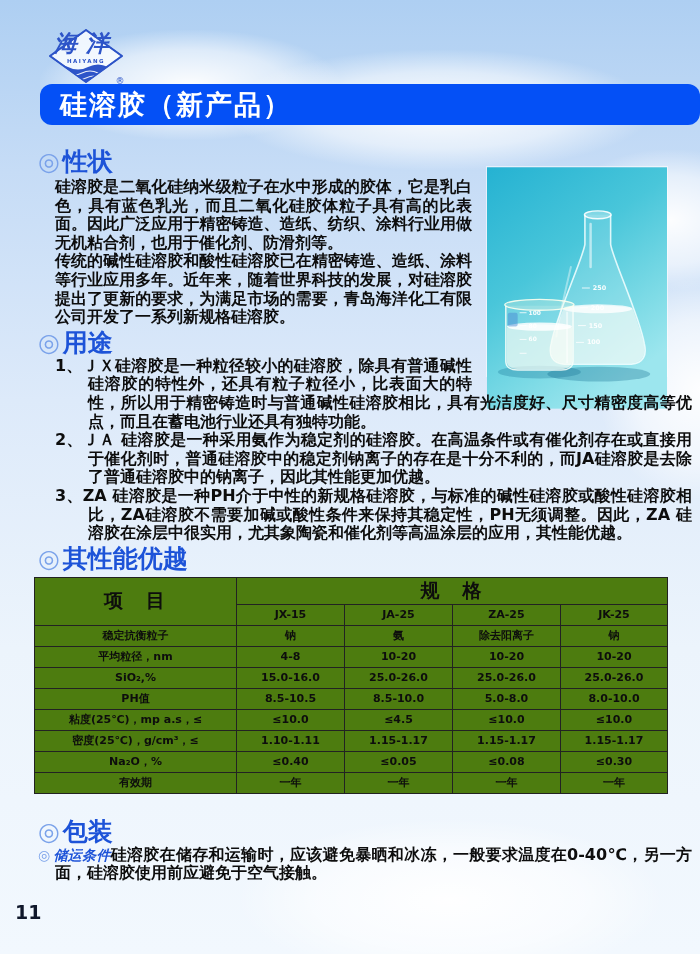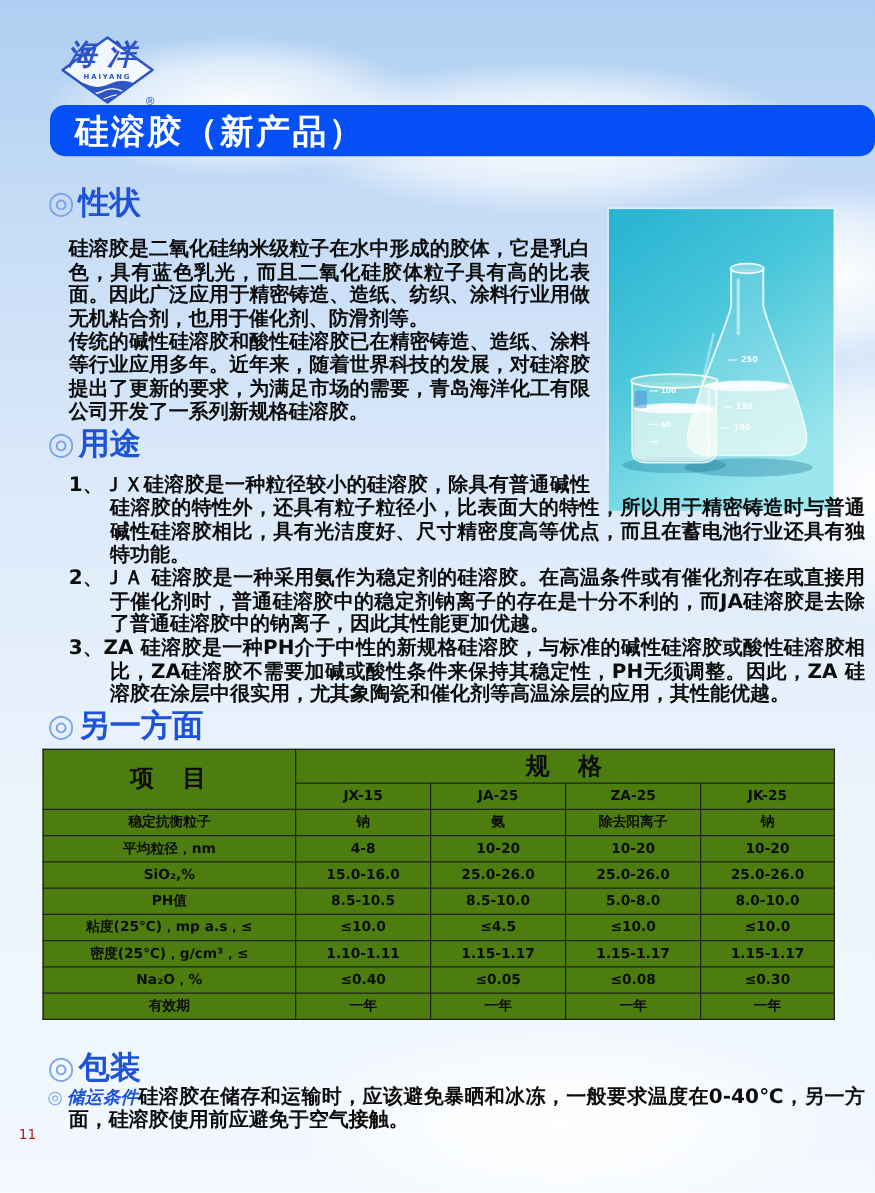--- a/index.html
+++ b/index.html
@@ -29,21 +29,21 @@
   .hang{margin-left:17px;text-indent:-17px;}
   .inline-head{color:#1d53d8;font-size:14px;font-weight:bold;margin-right:0;font-style:italic;}
   
   table.spec{border-collapse:collapse;margin:6px 0 0 -4px;width:633px;background:#4d7c0f;
     table-layout:fixed;}
   table.spec th,table.spec td{border:1.6px solid #222;font-weight:bold;text-align:center;
     padding:0;color:#0d0d0d;}
   table.spec .hdr{font-size:19px;height:23px;letter-spacing:2px;}
   table.spec td{font-size:11px;height:20px;}
   
-  .page-num{position:absolute;left:15px;top:901px;font-size:11px;font-weight:normal;color:#b91c1c;}
+  .page-num{position:absolute;left:15px;top:901px;font-size:19px;font-weight:bold;color:#0f172a;}
 </style>
 </head>
 <body>
 
 <div class="cloud" style="left:40px;top:30px;width:300px;height:110px;"></div>
 <div class="cloud" style="left:230px;top:50px;width:420px;height:120px;"></div>
 <div class="cloud" style="left:560px;top:150px;width:220px;height:140px;"></div>
 <div class="cloud" style="left:600px;top:280px;width:200px;height:220px;"></div>
 <div class="cloud" style="left:240px;top:820px;width:420px;height:160px;"></div>
 
@@ -126,32 +126,32 @@
           <text x="42" y="162">80</text>
           <text x="42" y="176">60</text>
         </g>
       </g>
     </svg>
   </div>
 
   <div class="sec-head mt-first">
     <span class="marker">◎</span><span>性状</span>
   </div>
-  <div class="body-text" style="margin-top:16px;">硅溶胶是二氧化硅纳米级粒子在水中形成的胶体，它是乳白色，具有蓝色乳光，而且二氧化硅胶体粒子具有高的比表面。因此广泛应用于精密铸造、造纸、纺织、涂料行业用做无机粘合剂，也用于催化剂、防滑剂等。</div>
+  <div class="body-text" style="margin-top:4px;">硅溶胶是二氧化硅纳米级粒子在水中形成的胶体，它是乳白色，具有蓝色乳光，而且二氧化硅胶体粒子具有高的比表面。因此广泛应用于精密铸造、造纸、纺织、涂料行业用做无机粘合剂，也用于催化剂、防滑剂等。</div>
   <div class="body-text">传统的碱性硅溶胶和酸性硅溶胶已在精密铸造、造纸、涂料等行业应用多年。近年来，随着世界科技的发展，对硅溶胶提出了更新的要求，为满足市场的需要，青岛海洋化工有限公司开发了一系列新规格硅溶胶。</div>
 
   <div class="sec-head" style="margin-top:4px;">
     <span class="marker">◎</span><span>用途</span>
   </div>
-  <div class="use-item" style="margin-top:12px;"><span>1、</span><span>ＪＸ硅溶胶是一种粒径较小的硅溶胶，除具有普通碱性硅溶胶的特性外，还具有粒子粒径小，比表面大的特性，所以用于精密铸造时与普通碱性硅溶胶相比，具有光洁度好、尺寸精密度高等优点，而且在蓄电池行业还具有独特功能。</span></div>
+  <div class="use-item" style="margin-top:2px;"><span>1、</span><span>ＪＸ硅溶胶是一种粒径较小的硅溶胶，除具有普通碱性硅溶胶的特性外，还具有粒子粒径小，比表面大的特性，所以用于精密铸造时与普通碱性硅溶胶相比，具有光洁度好、尺寸精密度高等优点，而且在蓄电池行业还具有独特功能。</span></div>
   <div class="use-item"><span>2、</span><span>ＪＡ 硅溶胶是一种采用氨作为稳定剂的硅溶胶。在高温条件或有催化剂存在或直接用于催化剂时，普通硅溶胶中的稳定剂钠离子的存在是十分不利的，而JA硅溶胶是去除了普通硅溶胶中的钠离子，因此其性能更加优越。</span></div>
   <div class="use-item"><span>3、</span><span>ZA 硅溶胶是一种PH介于中性的新规格硅溶胶，与标准的碱性硅溶胶或酸性硅溶胶相比，ZA硅溶胶不需要加碱或酸性条件来保持其稳定性，PH无须调整。因此，ZA 硅溶胶在涂层中很实用，尤其象陶瓷和催化剂等高温涂层的应用，其性能优越。</span></div>
 
   <div class="sec-head" style="margin-top:4px;clear:right;">
-    <span class="marker">◎</span><span>另一方面</span>
+    <span class="marker">◎</span><span>其性能优越</span>
   </div>
   <table class="spec">
     <colgroup>
         <col style="width:202px;">
         <col style="width:108px;">
         <col style="width:108px;">
         <col style="width:108px;">
         <col style="width:107px;">
       </colgroup>
     <tbody>

